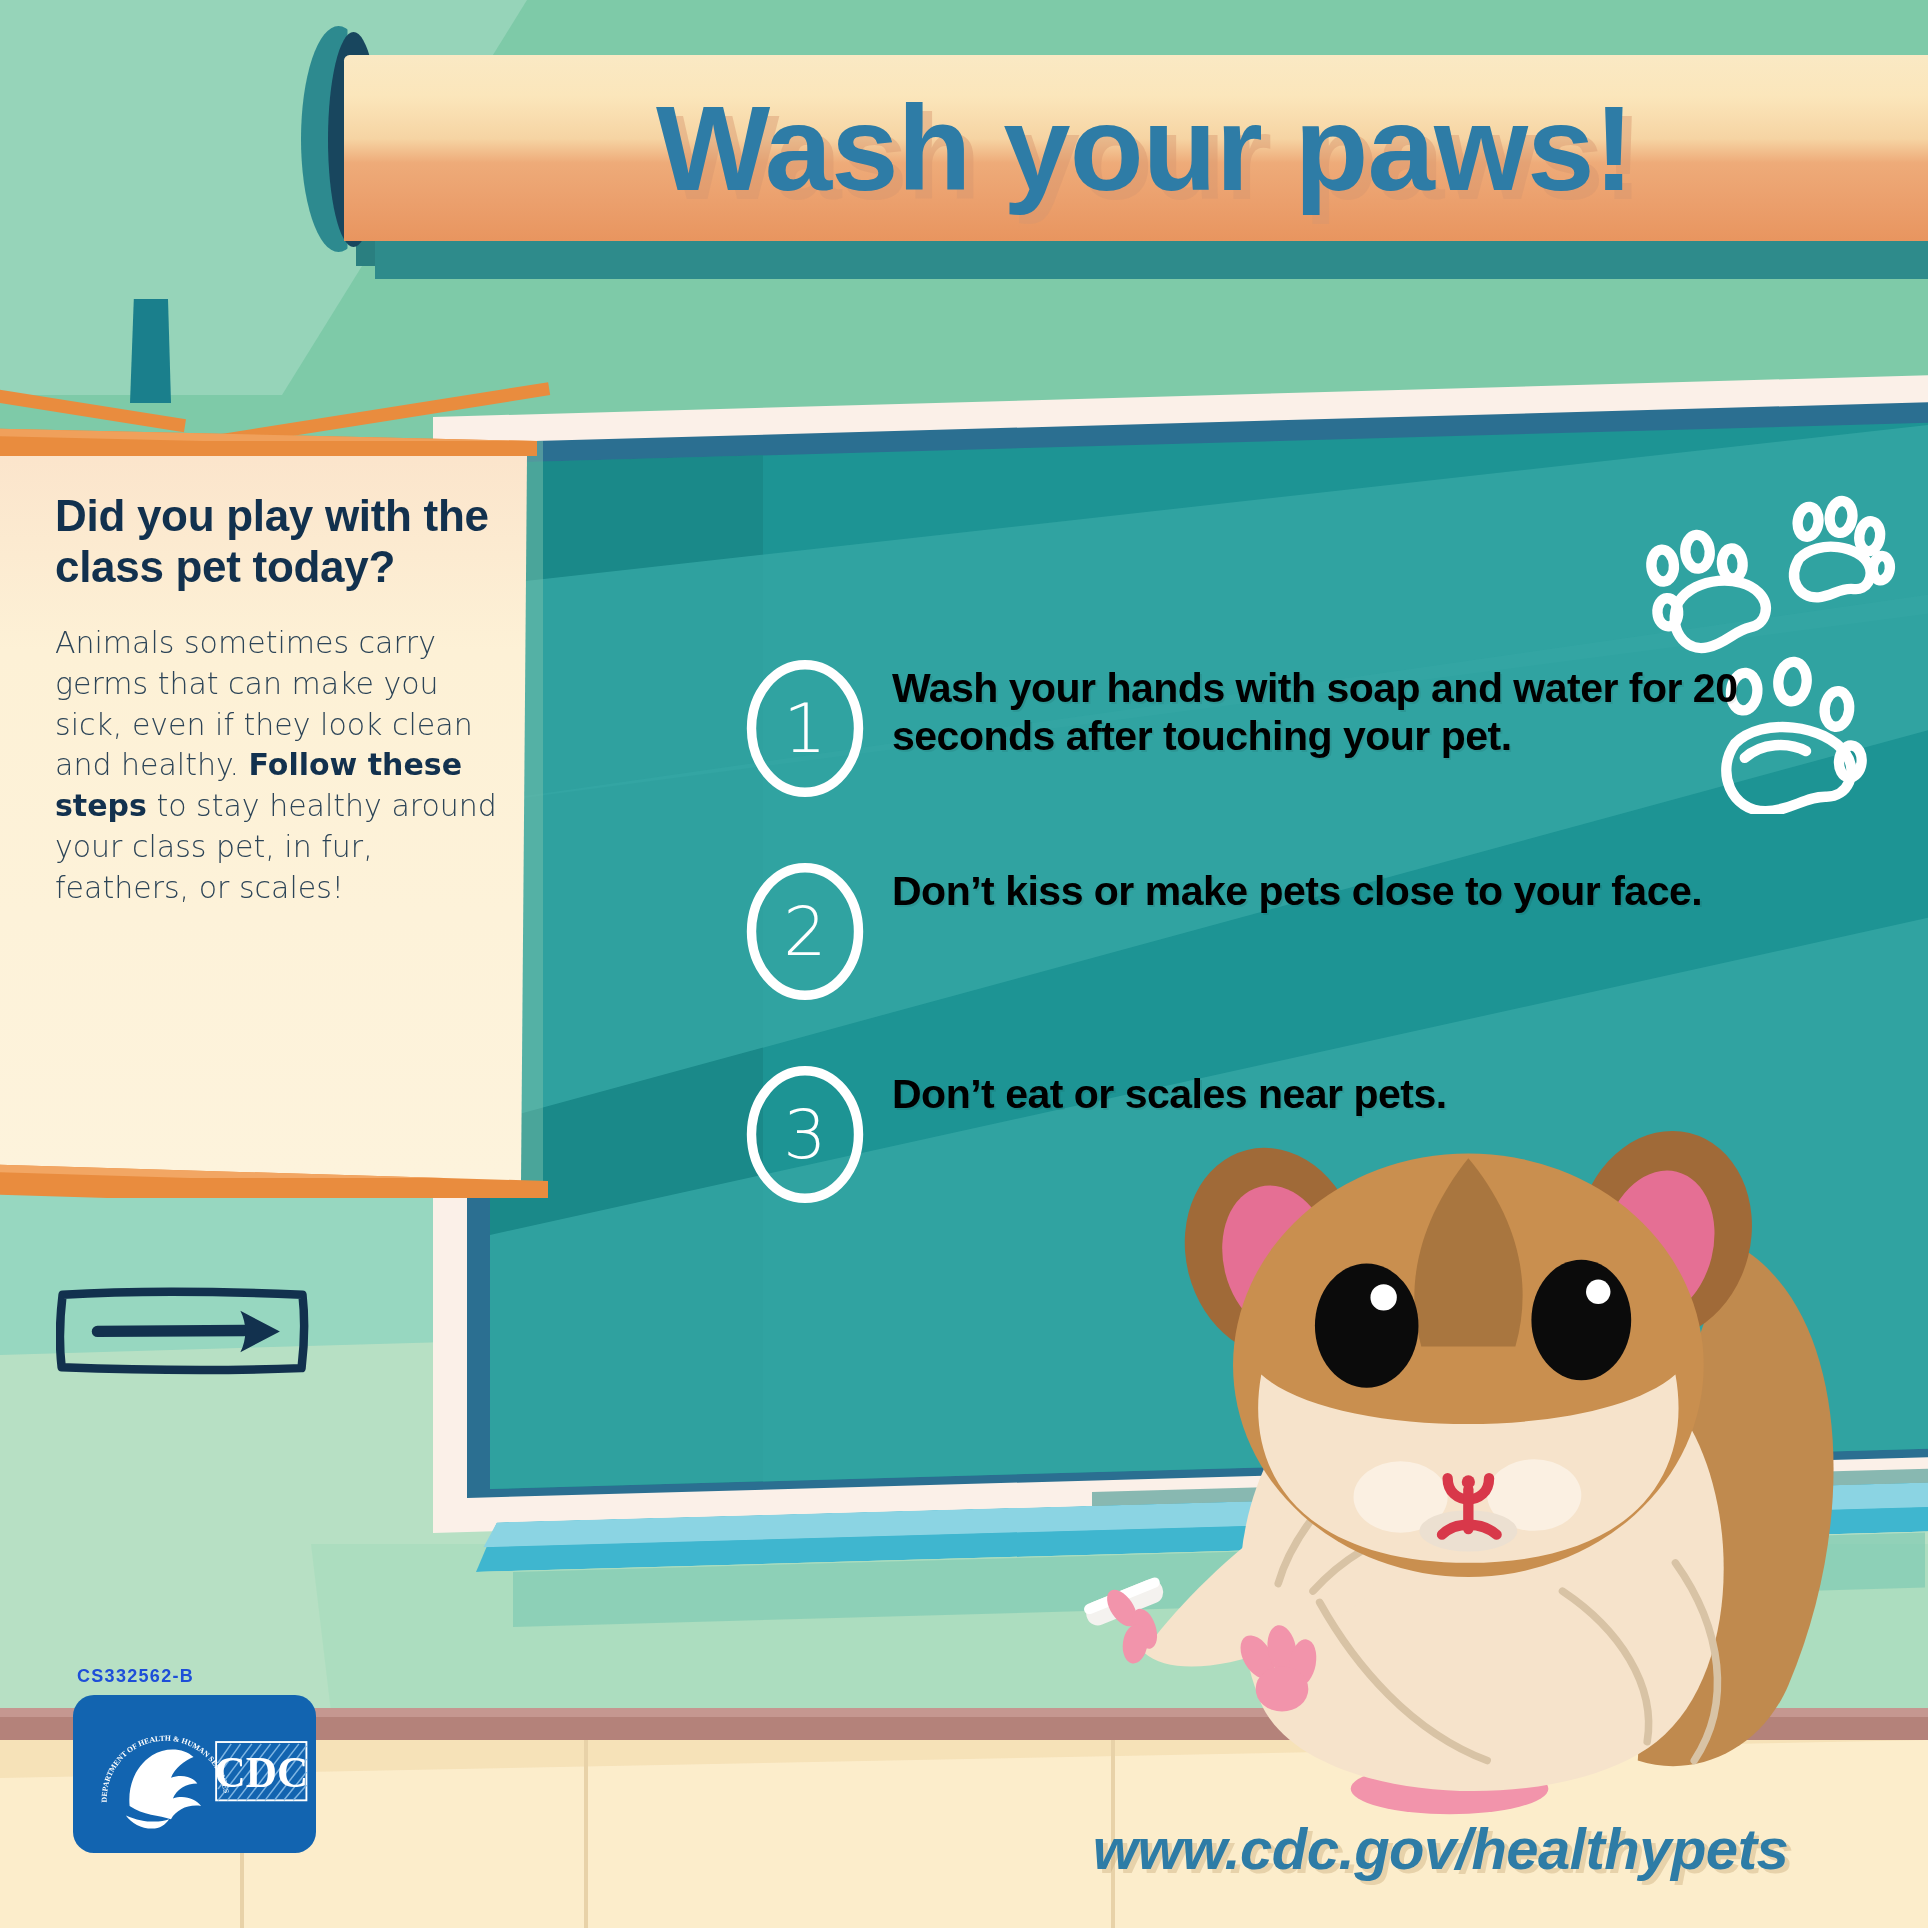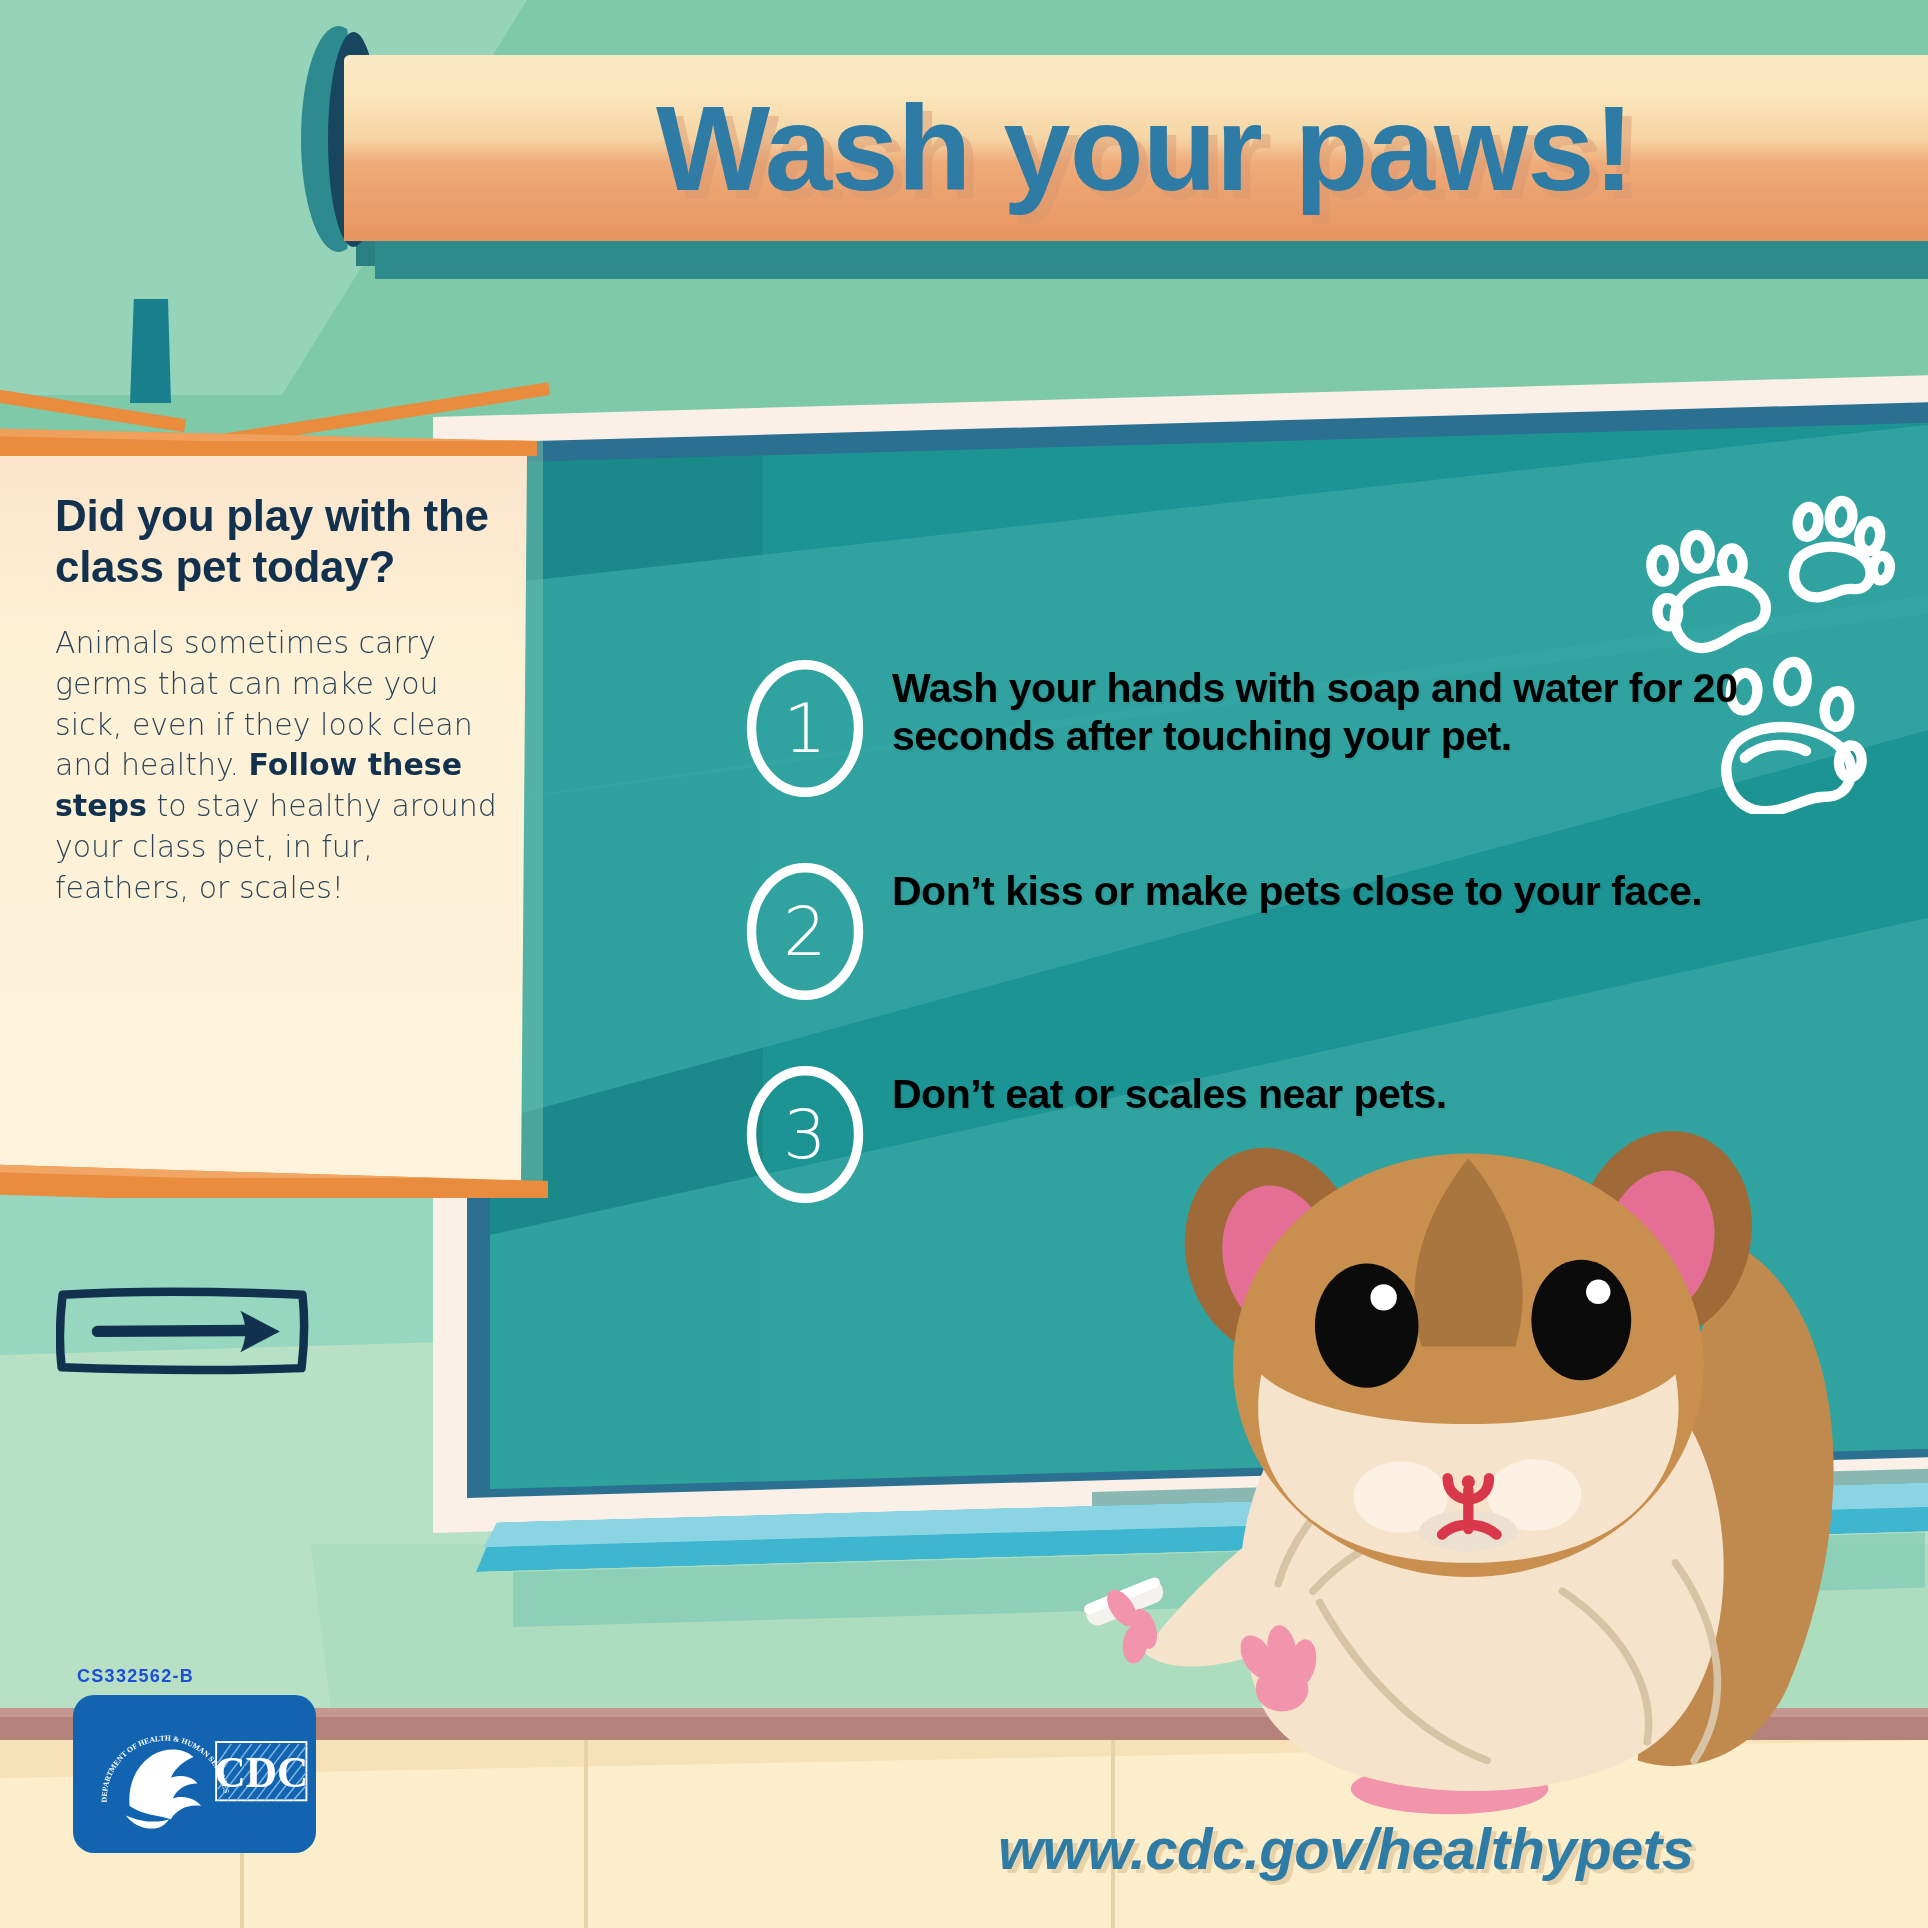--- a/index.html
+++ b/index.html
@@ -255,21 +255,21 @@
   .cs-num{
     position:absolute; left:77px; top:1650px;
     font-size:18px; font-weight:bold; color:#1d4ed8; letter-spacing:1.3px;margin-top:16px;
   }
   .cdc-logo{
     position:absolute; left:73px; top:1695px; width:243px; height:158px;
     background:#1264b0; border-radius:21px;
   }
   .url{
     position:absolute; left:998px; top:1815px; width:885px;
-    text-align:left; font-size:58px; font-weight:bold; font-style:italic;
+    text-align:center; font-size:58px; font-weight:bold; font-style:italic;
     color:#2e7ca6; letter-spacing:-0.5px;
     text-shadow:4.7px 3.8px 0 rgba(200,170,120,.40);
   }
 </style>
 </head>
 <body>
 
 <div id="poster">
 
   <div class="wall-upper"></div>

